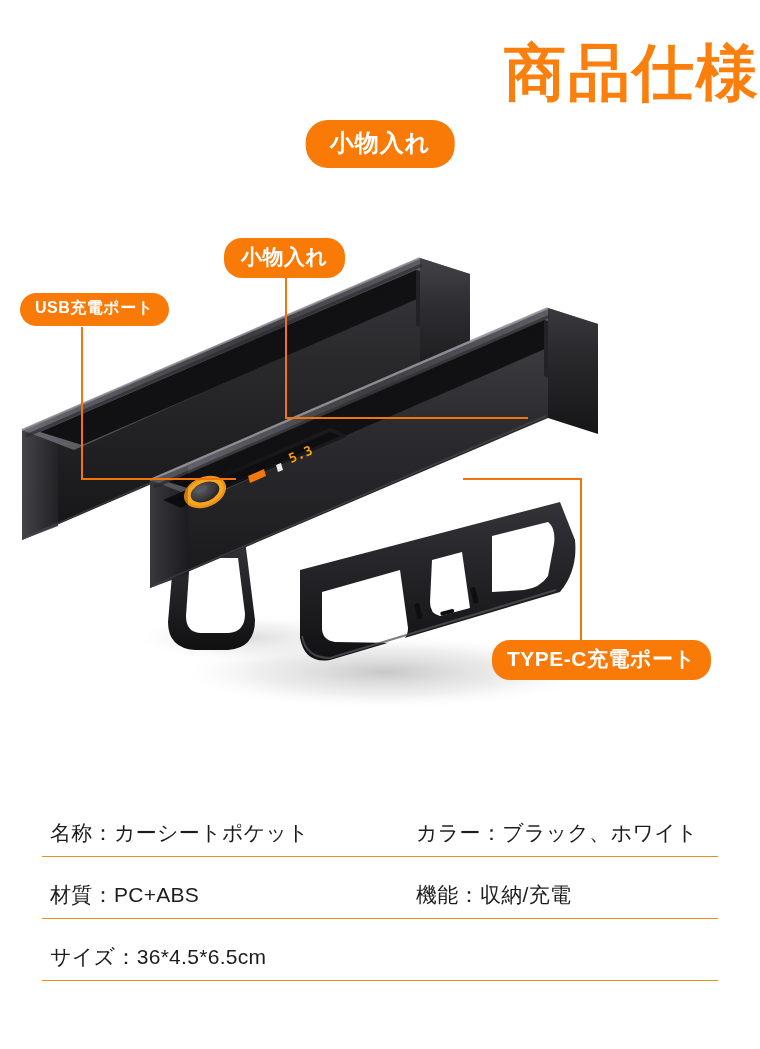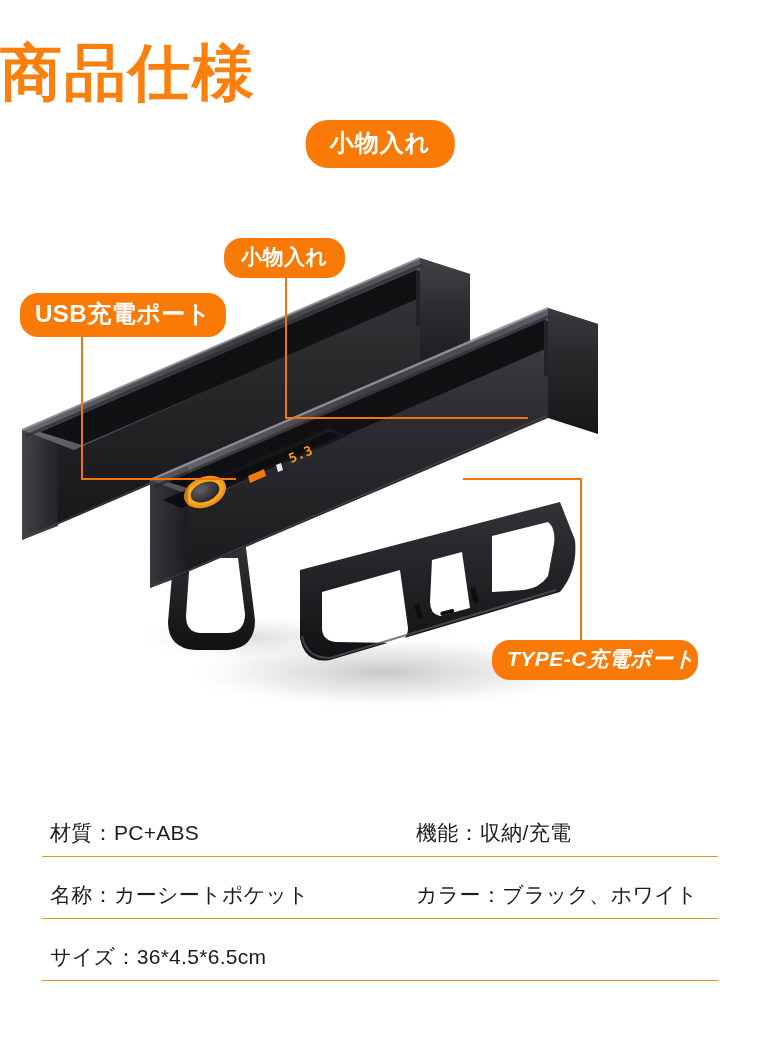--- a/index.html
+++ b/index.html
@@ -19,21 +19,21 @@
     background: #ffffff;
     overflow: hidden;
   }
 
   
   .page-title {
     position: absolute;
     left: 0;
     top: 40px;
     width: 760px;
-    text-align: left;
+    text-align: right;
     font-size: 62px;
     line-height: 1.05;
     font-weight: bold;
     color: #FA7F0C;
     letter-spacing: 2px;
     white-space: nowrap;
   }
   .subtitle-pill {
     position: absolute;
     left: 50%;
@@ -56,35 +56,34 @@
     color: #ffffff;
     font-weight: bold;
     border-radius: 18px;
     white-space: nowrap;
     letter-spacing: 0.5px;
     text-align: center;
   }
   .callout-usb {
     left: 20px;
     top: 293px;
-    font-size: 24px;
+    font-size: 16px;
     padding: 5px 15px 7px 15px;
   }
   .callout-small {
     left: 224px;
     top: 238px;
     font-size: 21px;
     padding: 5px 17px 7px 17px;
   }
   .callout-typec {
     left: 492px;
     top: 640px;
     font-size: 21px;
-    padding: 5px 2px 7px 15px;
-    font-style: italic;
+    padding: 5px 15px 7px 15px;
   }
 
   
   .leader {
     position: absolute;
     background: #F2740A;
   }
   .leader-v { width: 1.5px; }
   .leader-h { height: 1.5px; }
 
@@ -270,27 +269,27 @@
 
   <div class="callout callout-usb">USB充電ポート</div>
 
   <div class="callout callout-small">小物入れ</div>
 
   <div class="callout callout-typec">TYPE-C充電ポート</div>
 
   <div id="spec">
 
     <div class="spec-row">
+      <div class="spec-cell spec-left">名称：カーシートポケット</div>
+      <div class="spec-cell spec-right">カラー：ブラック、ホワイト</div>
+    </div>
+
+    <div class="spec-row">
       <div class="spec-cell spec-left">材質：PC+ABS</div>
       <div class="spec-cell spec-right">機能：収納/充電</div>
-    </div>
-
-    <div class="spec-row">
-      <div class="spec-cell spec-left">名称：カーシートポケット</div>
-      <div class="spec-cell spec-right">カラー：ブラック、ホワイト</div>
     </div>
 
     <div class="spec-row">
       <div class="spec-cell spec-left">サイズ：36*4.5*6.5cm</div>
       <div class="spec-cell spec-right"></div>
     </div>
 
   </div>
 
 </div>

